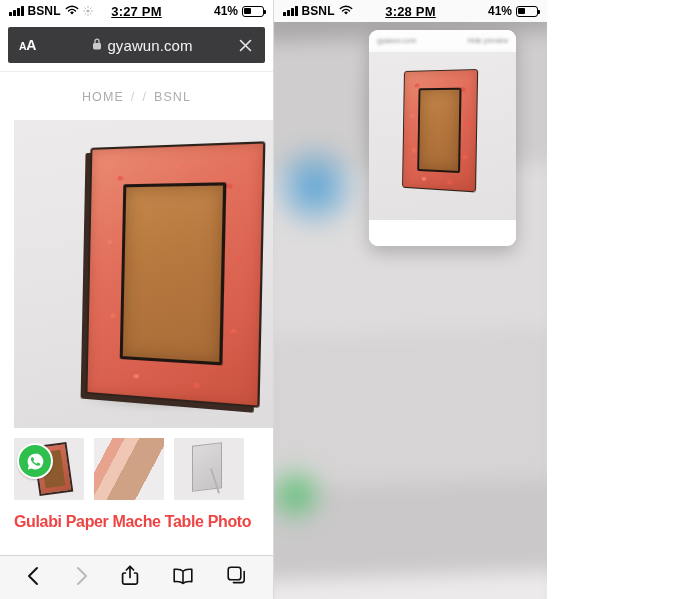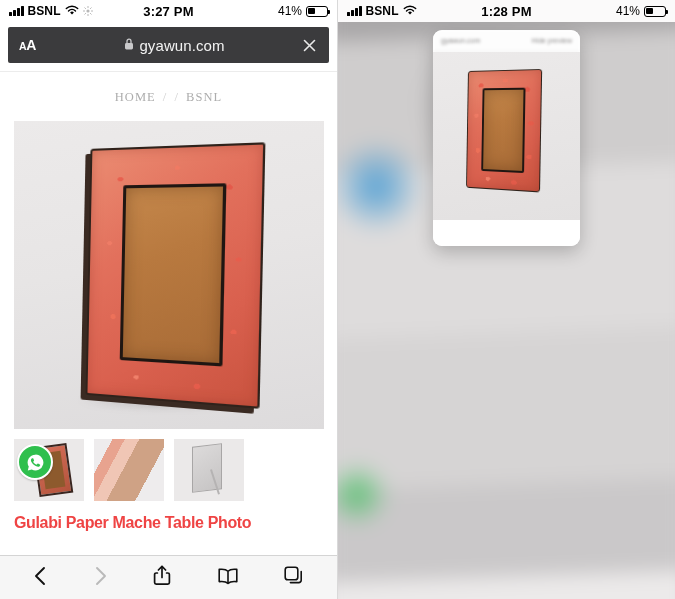--- a/index.html
+++ b/index.html
@@ -1,21 +1,21 @@
 <!DOCTYPE html>
 <html><head>
 <meta charset="utf-8">
 <style>
   * { box-sizing: border-box; margin: 0; padding: 0; }
   html, body {
     width: 675px; height: 599px;
     font-family: "Liberation Sans", sans-serif;
     background: #fff; overflow: hidden;
   }
-  .screen { position: relative; width: 675px; height: 599px; display: flex; }
+  .screen { position: relative; width: 547px; height: 599px; display: flex; }
 
   
   .panel-left {
     position: relative;
     width: 338px; height: 599px;
     background: #fff;
     overflow: hidden;
     border-right: 1px solid #d9d9d9;
   }
 
@@ -24,27 +24,27 @@
     height: 22px; width: 100%;
     display: flex; align-items: center;
     padding: 0 9px;
     position: relative;
     background: #fff;
   }
   .sb-left { display: flex; align-items: center; gap: 4px; }
   .sb-carrier { font-size: 12px; font-weight: 600; color: #000; letter-spacing: .1px; }
   .sb-time {
     position: absolute; left: 0; right: 0; text-align: center;
-    font-size: 13px; font-weight: 700; color: #000; letter-spacing: .2px;
+    font-size: 13px; font-weight: 700; color: #000; letter-spacing: .2px; text-decoration: underline;
   }
   .sb-right {
     margin-left: auto; display: flex; align-items: center; gap: 4px;
     position: relative; z-index: 2;
   }
-  .sb-batt-pct { font-size: 12px; font-weight: 400; color: #000; }
+  .sb-batt-pct { font-size: 12px; font-weight: 700; color: #000; }
   .bars { display: flex; align-items: flex-end; gap: 1.5px; height: 10px; }
   .bars i { display: block; width: 2.5px; background: #000; border-radius: .5px; }
   .bars i:nth-child(1){height:4px}.bars i:nth-child(2){height:6px}
   .bars i:nth-child(3){height:8px}.bars i:nth-child(4){height:10px}
   .batt {
     width: 22px; height: 11px; border: 1.2px solid #000; border-radius: 3px;
     position: relative; padding: 1.3px;
   }
   .batt::after {
     content:""; position:absolute; right:-3px; top:3.2px;
@@ -70,21 +70,20 @@
   .url-text { color: #f2f2f2; font-size: 15px; letter-spacing: .1px; }
   .x-btn { margin-left: auto; position: relative; z-index: 2; line-height: 0; }
 
   
   .page { background: #fff; height: calc(100% - 22px - 49px - 44px); position: relative; }
   .breadcrumb {
     display: flex; align-items: flex-start; justify-content: center;
     gap: 7px; padding: 18px 0 16px;
     font-size: 12.5px; letter-spacing: 1.1px; color: #adadad;
     border-top: 1px solid #ececec;
-    font-family: Liberation Serif, serif;
   }
   .breadcrumb .sep { color: #cfcfcf; }
 
   .hero {
     position: relative; margin: 0 14px;
     width: 310px; height: 308px;
     background: linear-gradient(170deg,#eceaea 0%, #e7e5e5 45%, #dddbdc 100%);
     overflow: hidden;
   }
   .sale-badge {
@@ -376,21 +375,21 @@
           </span>
         <span class="sb-carrier">BSNL</span>
         <span>
           <svg width="14" height="11" viewBox="0 0 14 11">
               <path d="M7 9.6 5.1 7.5a2.7 2.7 0 0 1 3.8 0z" fill="#000"></path>
               <path d="M3.5 5.9a5 5 0 0 1 7 0" stroke="#000" stroke-width="1.4" fill="none" stroke-linecap="round"></path>
               <path d="M1.3 3.6a8.2 8.2 0 0 1 11.4 0" stroke="#000" stroke-width="1.4" fill="none" stroke-linecap="round"></path>
             </svg>
         </span>
       </div>
-      <div class="sb-time">1:28 PM</div>
+      <div class="sb-time">3:28 PM</div>
       <div class="sb-right">
         <span class="sb-batt-pct">41%</span>
         <span class="batt">
             <span style="width:41%"></span>
           </span>
       </div>
     </div>
 
     <div class="preview-card">
       <div class="pc-header">

